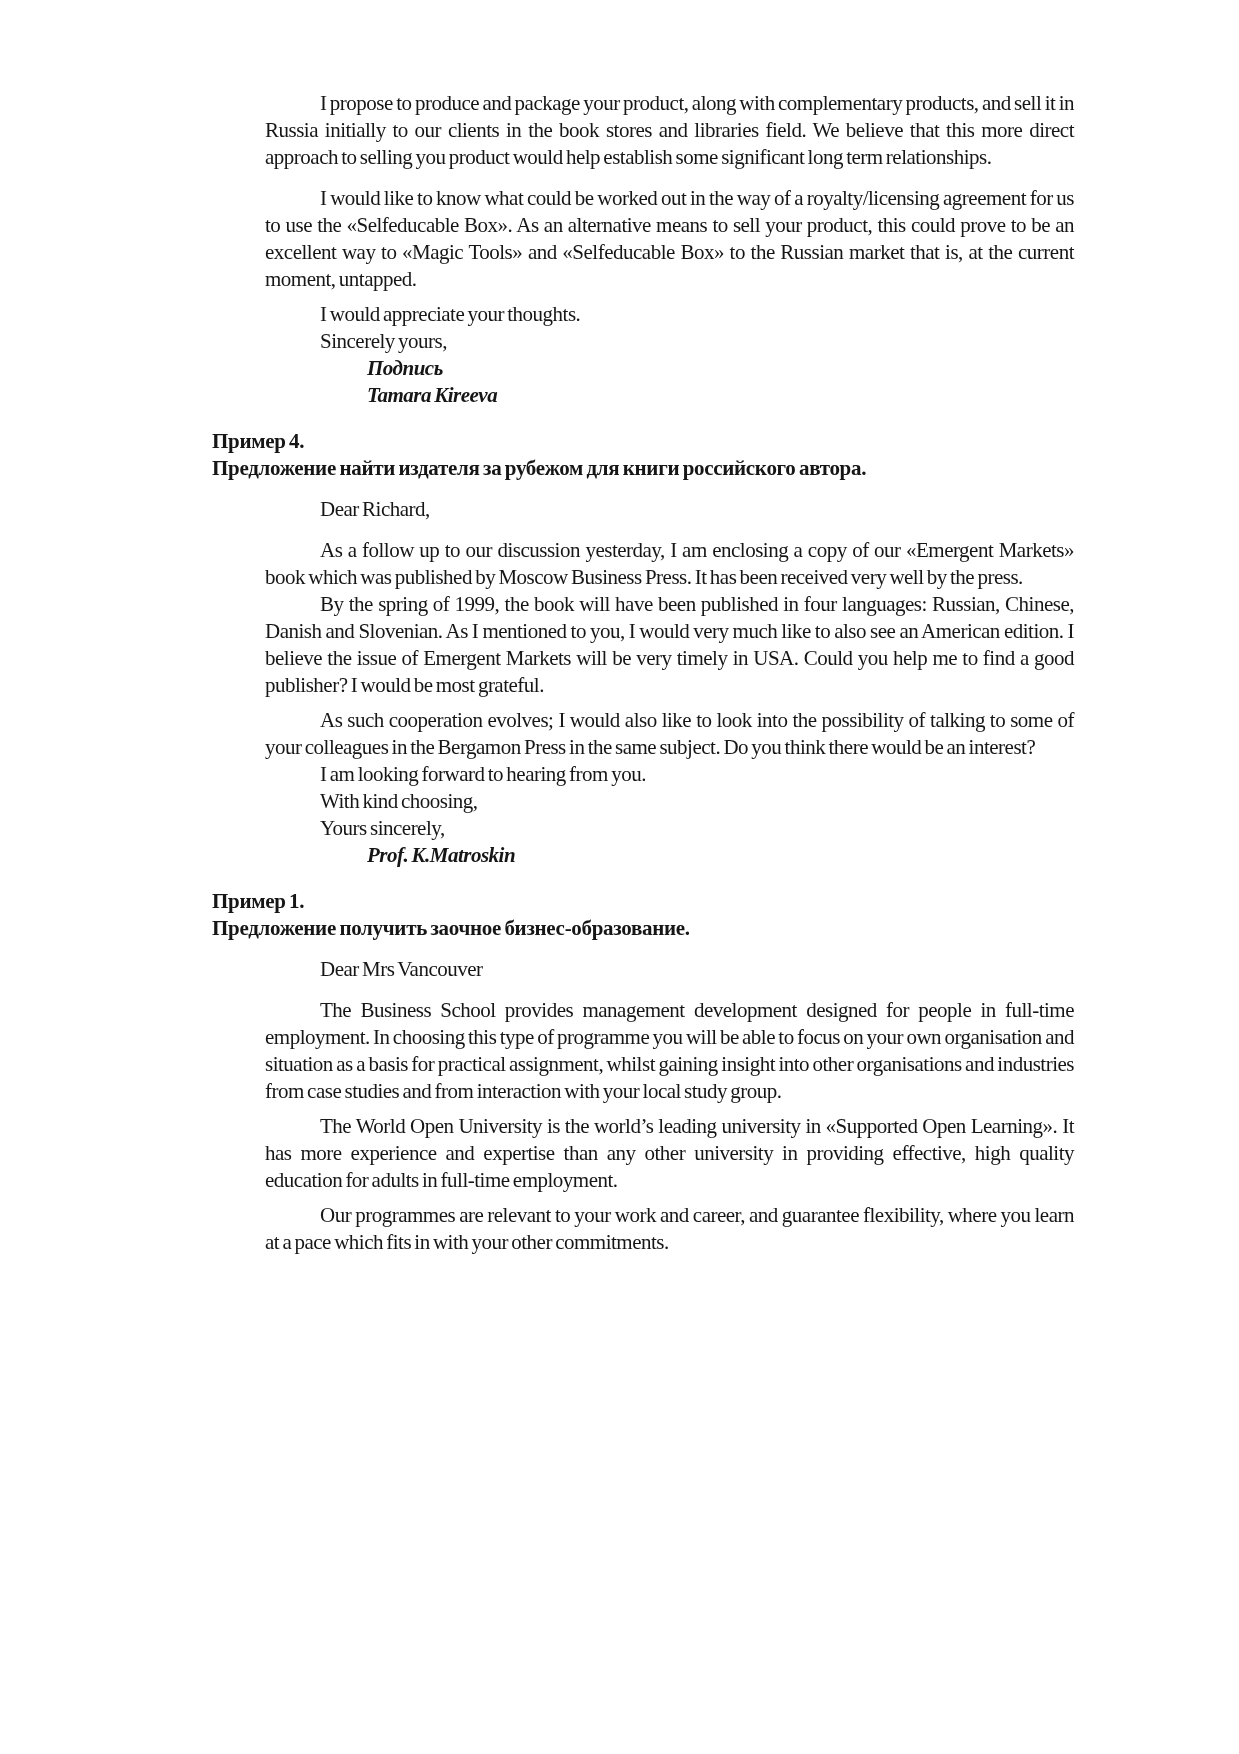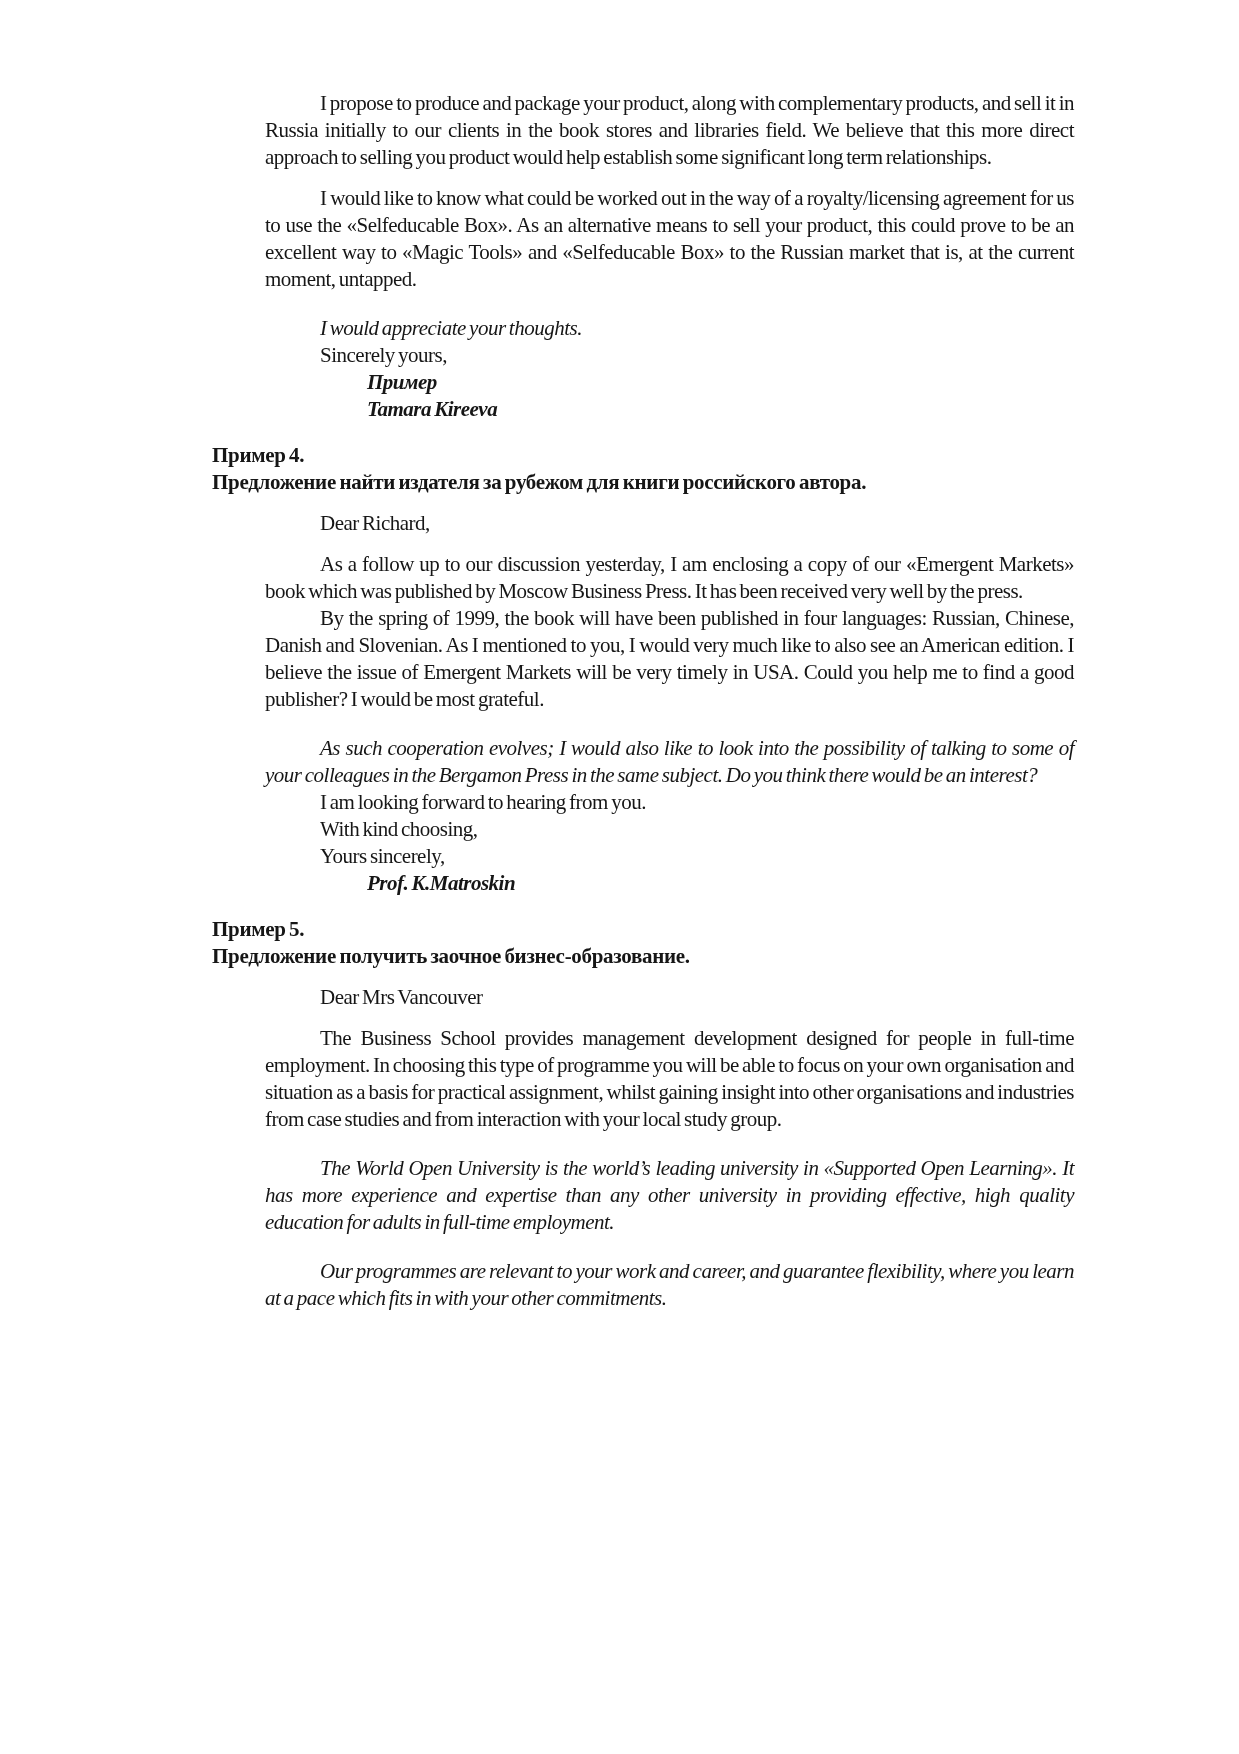--- a/index.html
+++ b/index.html
@@ -33,56 +33,56 @@
   }
   .sig {
     text-indent: 102px;
     font-weight: bold;
     font-style: italic;
   }
   .heading {
     font-weight: bold;
     letter-spacing: -0.3px;
   }
-  .mt-s { margin-top: 22px; font-style: italic; }
+  .mt-s { margin-top: 8px; }
   .mt-m { margin-top: 14px; }
   .mt-h { margin-top: 19px; }
   .mt-l { margin-top: 14px; }
 </style>
 </head>
 <body>
 
 <div class="page">
 
   <section class="letter">
     <p class="para">I propose to produce and package your product, along with complementary products, and sell it in Russia initially to our clients in the book stores and libraries field. We believe that this more direct approach to selling you product would help establish some significant long term relationships.</p>
     <p class="para mt-m">I would like to know what could be worked out in the way of a royalty/licensing agreement for us to use the «Selfeducable Box». As an alternative means to sell your product, this could prove to be an excellent way to «Magic Tools» and «Selfeducable Box» to the Russian market that is, at the current moment, untapped.</p>
     <p class="line mt-s">I would appreciate your thoughts.</p>
     <p class="line">Sincerely yours,</p>
-    <p class="sig">Пример</p>
+    <p class="sig">Подпись</p>
     <p class="sig">Tamara Kireeva</p>
   </section>
 
   <section>
     <p class="heading mt-h">Пример 4.</p>
     <p class="heading">Предложение найти издателя за рубежом для книги российского автора.</p>
     <div class="letter">
       <p class="line mt-l">Dear Richard,</p>
       <p class="para mt-l">As a follow up to our discussion yesterday, I am enclosing a copy of our «Emergent Markets» book which was published by Moscow Business Press. It has been received very well by the press.</p>
       <p class="para">By the spring of 1999, the book will have been published in four languages: Russian, Chinese, Danish and Slovenian. As I mentioned to you, I would very much like to also see an American edition. I believe the issue of Emergent Markets will be very timely in USA. Could you help me to find a good publisher? I would be most grateful.</p>
       <p class="para mt-s">As such cooperation evolves; I would also like to look into the possibility of talking to some of your colleagues in the Bergamon Press in the same subject. Do you think there would be an interest?</p>
       <p class="line">I am looking forward to hearing from you.</p>
       <p class="line">With kind choosing,</p>
       <p class="line">Yours sincerely,</p>
       <p class="sig">Prof. K.Matroskin</p>
     </div>
   </section>
 
   <section>
-    <p class="heading mt-h">Пример 5.</p>
+    <p class="heading mt-h">Пример 1.</p>
     <p class="heading">Предложение получить заочное бизнес-образование.</p>
     <div class="letter">
       <p class="line mt-l">Dear Mrs Vancouver</p>
       <p class="para mt-l">The Business School provides management development designed for people in full-time employment. In choosing this type of programme you will be able to focus on your own organisation and situation as a basis for practical assignment, whilst gaining insight into other organisations and industries from case studies and from interaction with your local study group.</p>
       <p class="para mt-s">The World Open University is the world’s leading university in «Supported Open Learning». It has more experience and expertise than any other university in providing effective, high quality education for adults in full-time employment.</p>
       <p class="para mt-s">Our programmes are relevant to your work and career, and guarantee flexibility, where you learn at a pace which fits in with your other commitments.</p>
     </div>
   </section>
 
 </div>

